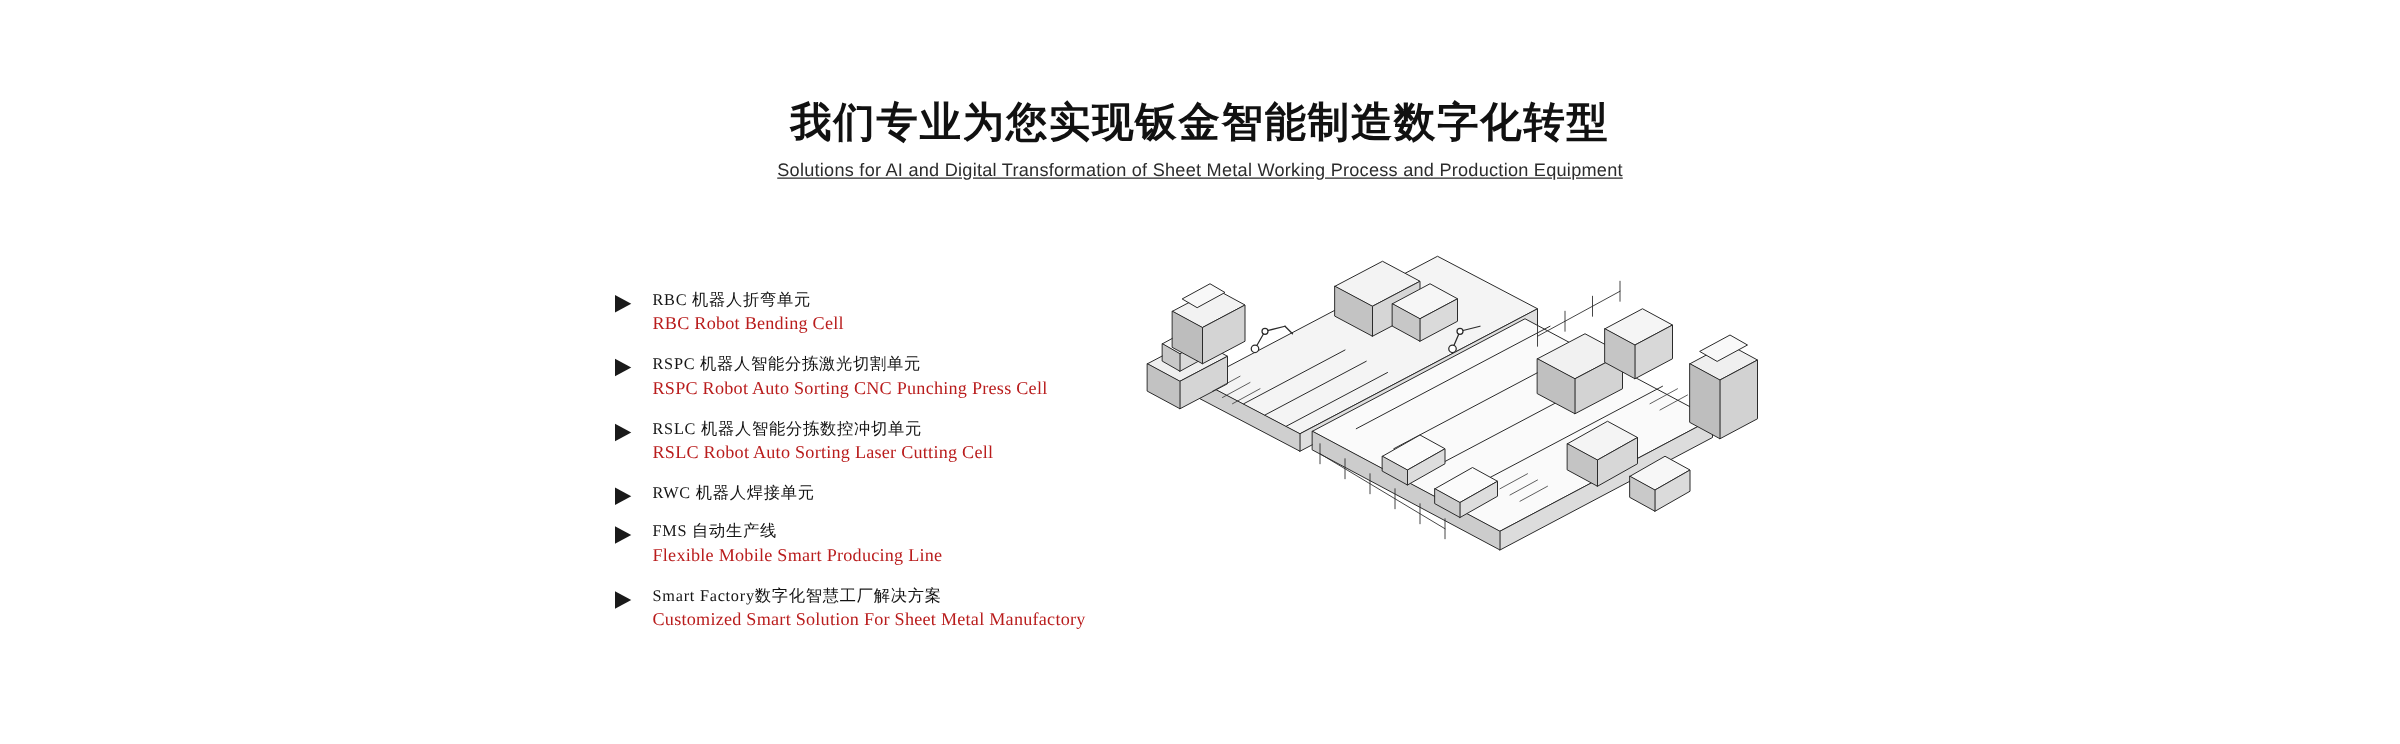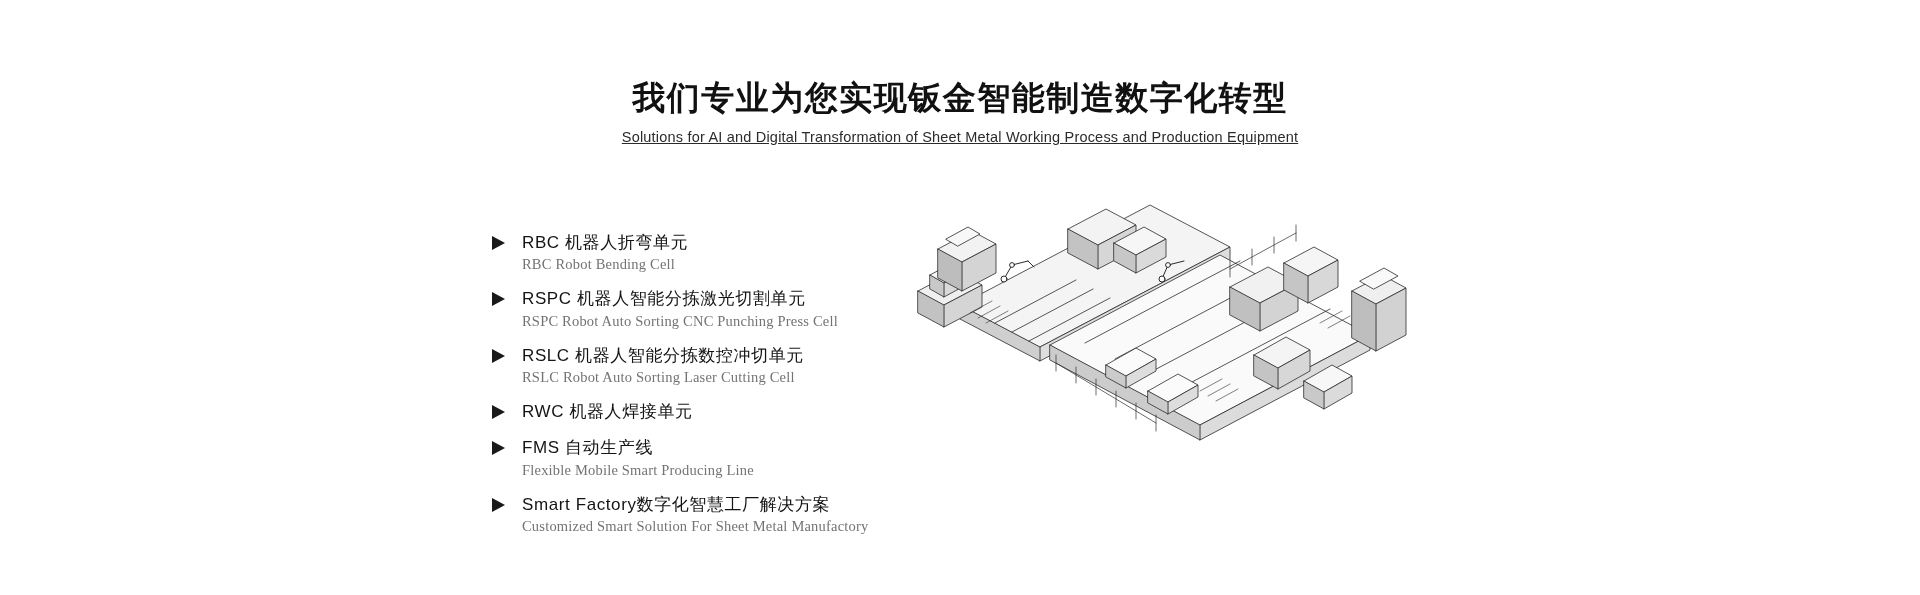--- a/index.html
+++ b/index.html
@@ -67,32 +67,32 @@
     position: absolute;
     left: 0;
     top: 4px;
     width: 0;
     height: 0;
     border-top: 7px solid transparent;
     border-bottom: 7px solid transparent;
     border-left: 13px solid #1a1a1a;
   }
   .feature-cn {
-    font-family: Liberation Sans, sans-serif;
-    font-size: 17px;
+    font-family: Liberation Serif, serif;
+    font-size: 13px;
     letter-spacing: 0.6px;
     color: #141414;
     line-height: 1.25;
     white-space: nowrap;
   }
   .feature-en {
     font-family: "Liberation Serif", serif;
     font-size: 14.5px;
     letter-spacing: 0.2px;
-    color: #737373;
+    color: #b91c1c;
     line-height: 1.25;
     margin-top: 2px;
     white-space: nowrap;
   }
 
   
   .illustration {
     position: absolute;
     left: 900px;
     top: 195px;

